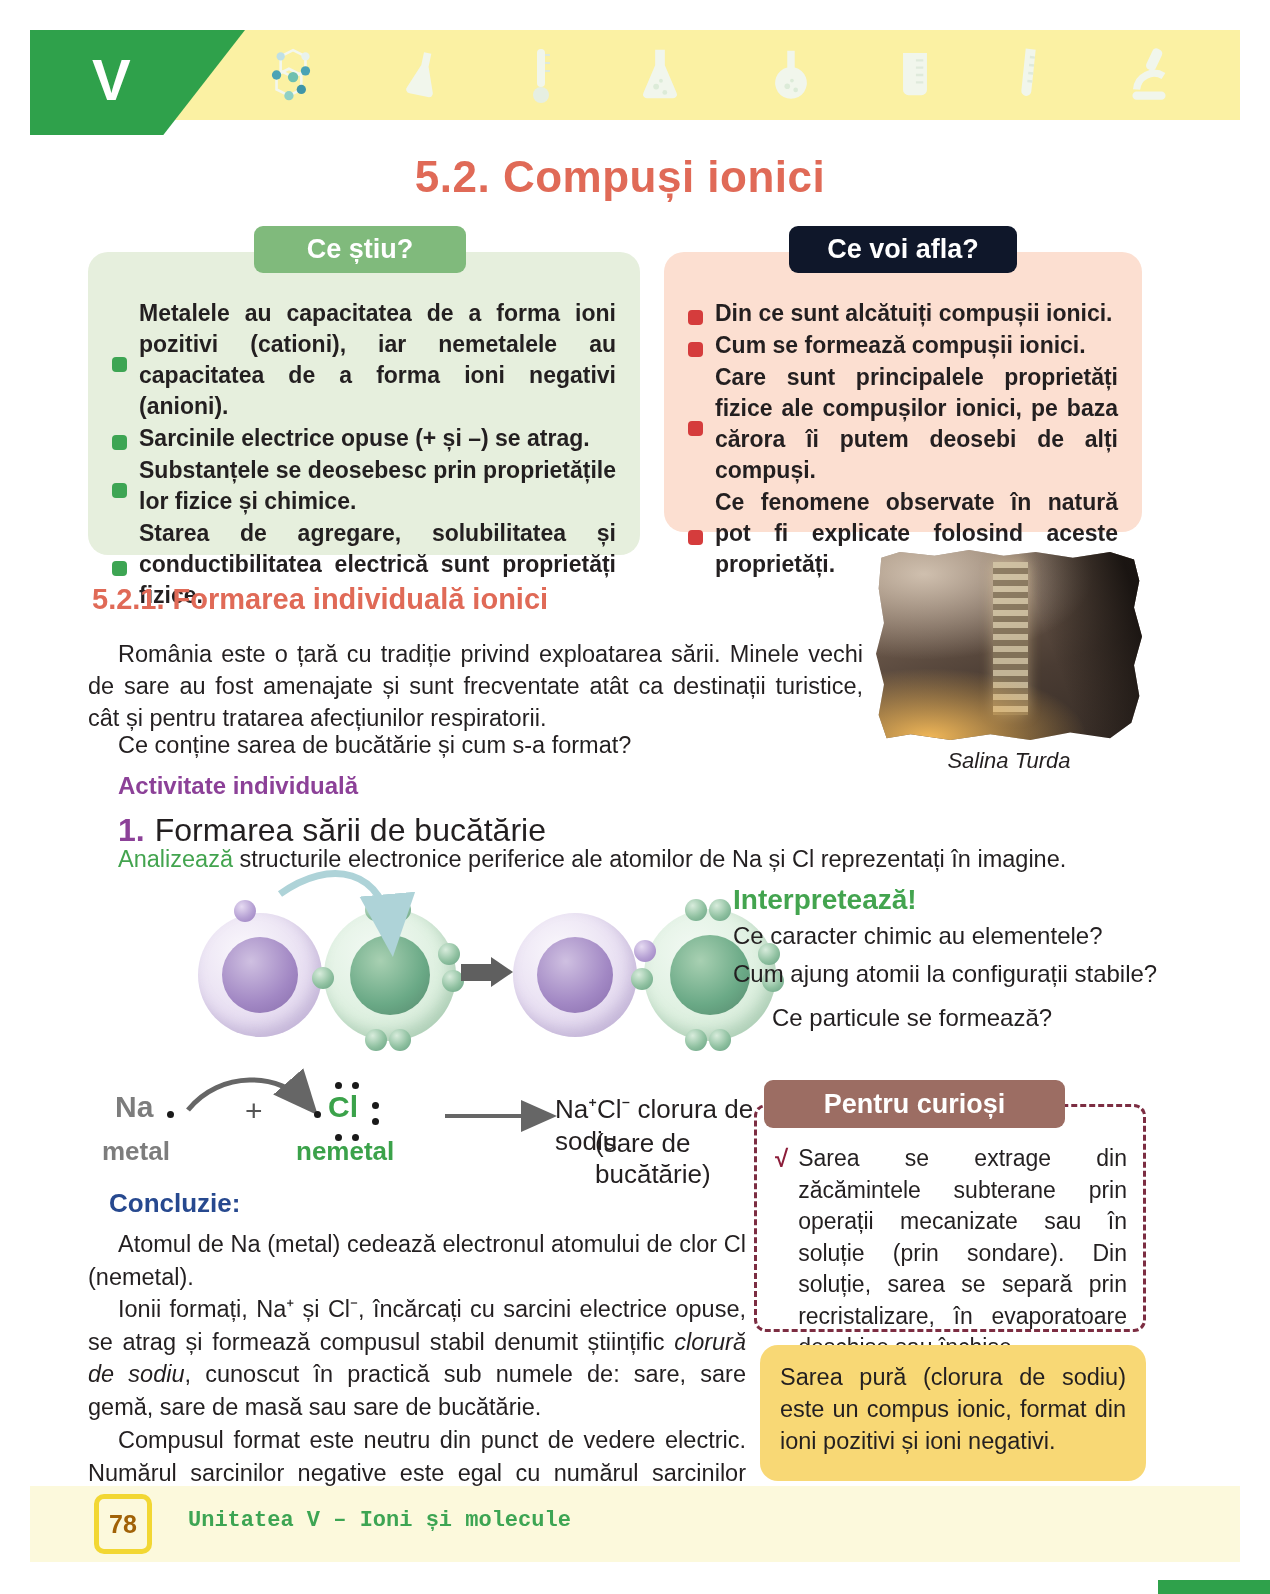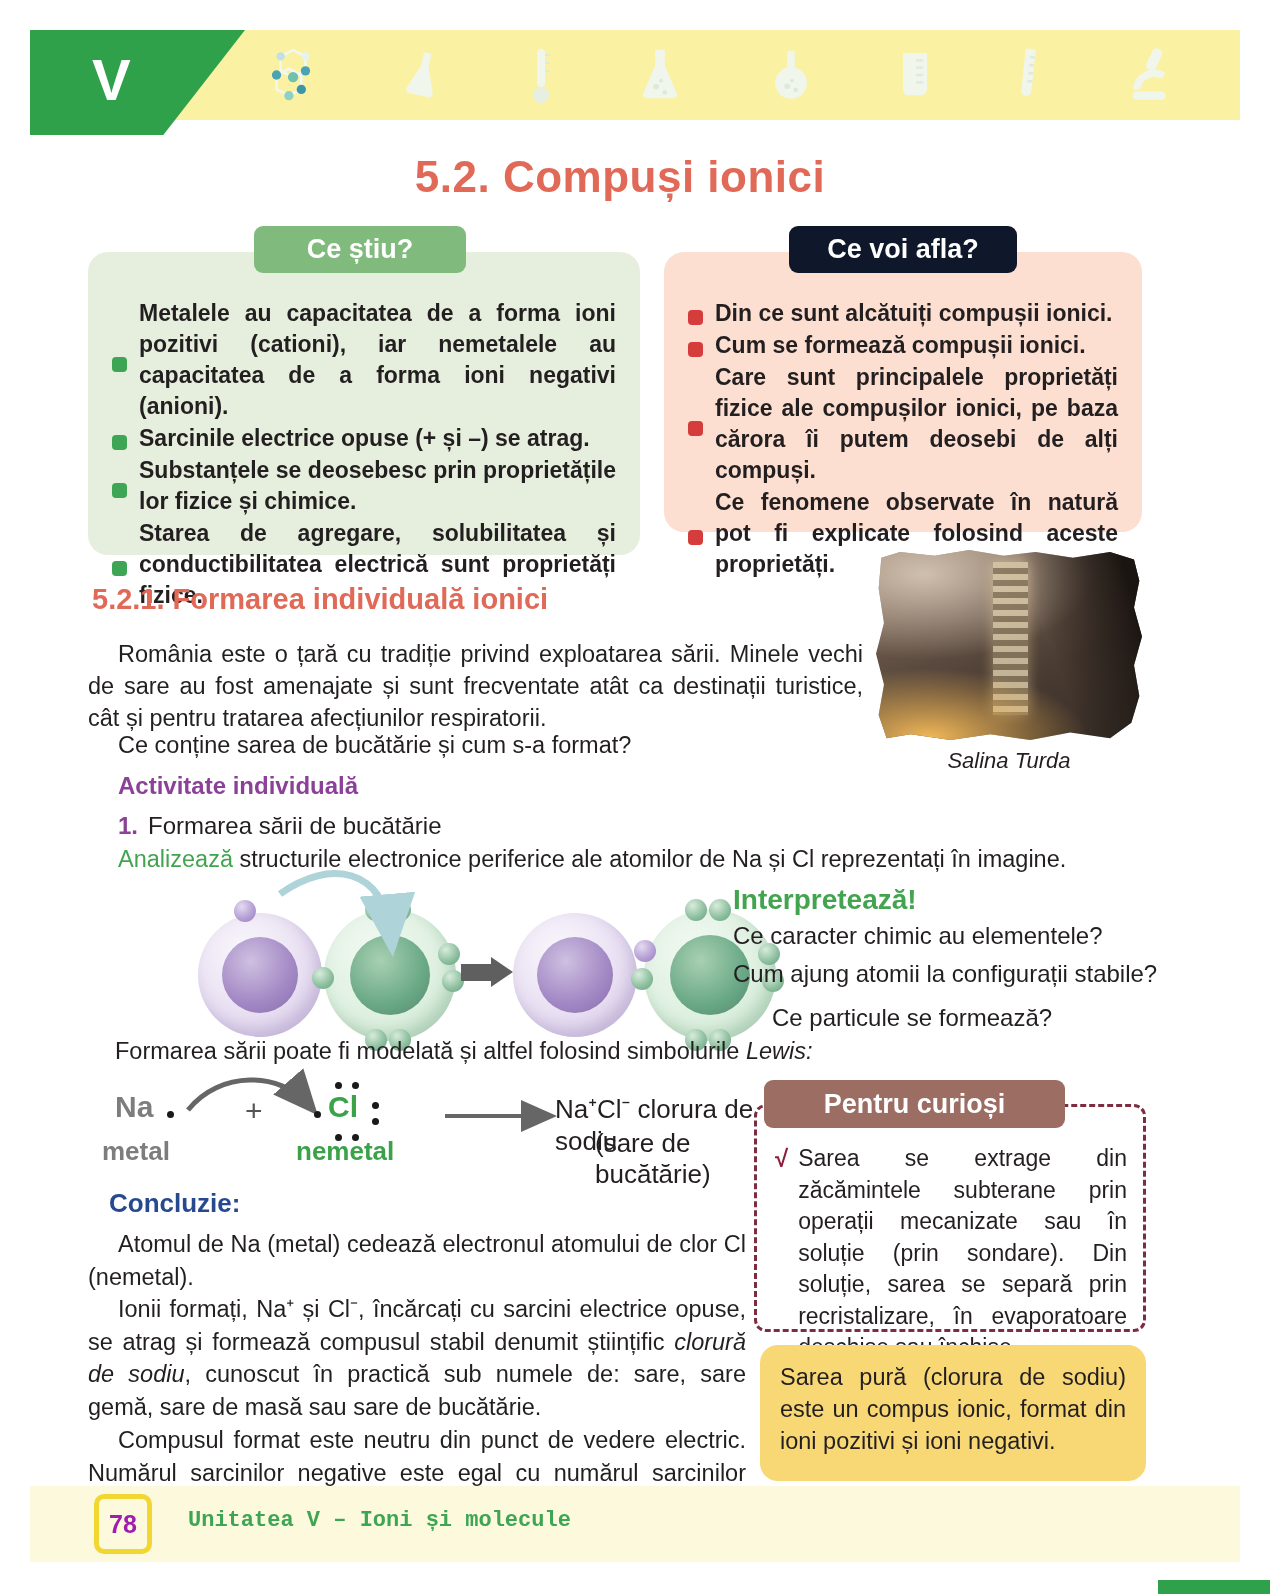--- a/index.html
+++ b/index.html
@@ -53,21 +53,21 @@
   .ph-tower{left:44%;top:6%;width:13%;height:80%;
             background:repeating-linear-gradient(180deg,#d8c9a8 0 6px,#8a7a5f 6px 12px);
             opacity:.85;box-shadow:0 0 14px rgba(255,230,170,.5);}
   .ph-glow{left:0;bottom:0;width:90%;height:45%;
            background:radial-gradient(ellipse at 22% 95%,rgba(250,190,90,.95),rgba(250,190,90,0) 60%);}
   .caption{position:absolute;left:876px;top:748px;width:266px;text-align:center;
            font-size:22px;font-style:italic;margin:0;}
 
   
   .act-title{position:absolute;left:118px;top:772px;margin:0;font-size:24px;font-weight:800;color:#8c4198;}
-  .act-item{position:absolute;left:118px;top:812px;margin:0;font-size:24px;}
+  .act-item{position:absolute;left:118px;top:812px;margin:0;font-size:32px;}
   .act-num{color:#8c4198;font-weight:800;margin-right:10px;}
   .analyze{position:absolute;left:118px;top:846px;margin:0;font-size:23.5px;width:960px;}
   .green-word{color:#43a44f;}
 
   
   .atoms{position:absolute;left:95px;top:880px;width:680px;height:175px;}
   .shell{position:absolute;border-radius:50%;}
   .na-shell{width:124px;height:124px;
             background:radial-gradient(circle at 38% 32%,#faf8fc,#e8dff2 55%,#d5c8e6);
             box-shadow:inset -6px -8px 14px rgba(150,130,180,.35);}
@@ -139,21 +139,21 @@
 
   
   .note{position:absolute;left:760px;top:1345px;width:386px;height:136px;box-sizing:border-box;
         background:#f8d875;border-radius:18px;padding:16px 20px;}
   .note p{margin:0;font-size:23.5px;line-height:32px;text-align:justify;}
 
   
   .footer{position:absolute;left:30px;top:1486px;width:1210px;height:76px;background:#fcf9dc;}
   .pagenum{position:absolute;left:64px;top:8px;width:48px;height:50px;border:5px solid #f2d733;
            border-radius:10px;display:flex;align-items:center;justify-content:center;
-           font-size:25px;font-weight:800;color:#a21caf;background:#fcf9dc;}
+           font-size:25px;font-weight:800;color:#a16207;background:#fcf9dc;}
   .unitlbl{position:absolute;left:158px;top:22px;font-size:22px;font-weight:800;color:#3da553;font-family:Liberation Mono, monospace;}
   .edge-accent{position:absolute;left:1158px;top:1580px;width:112px;height:14px;background:#2fa14b;}
 </style>
 </head>
 <body>
 
 <div class="page">
 
   <div class="band">
     <div class="band-icons">
@@ -341,21 +341,20 @@
       <div class="e ep cL2p"></div>
       <div class="e eg cL2g"></div>
     </div>
   </div>
 
   <h3 class="interp-title">Interpretează!</h3>
   <p class="q0">Ce caracter chimic au elementele?</p>
   <p class="q1">Cum ajung atomii la configurații stabile?</p>
   <p class="q2">Ce particule se formează?</p>
 
-  <p class="lewis-intro"><span>Formarea sării poate fi modelată și altfel folosind simbolurile </span><i>Lewis:</i></p>
 
   <div class="lewis">
     <svg width="680" height="110">
       <defs>
         <marker id="ahg" markerWidth="10" markerHeight="10" refX="6" refY="4" orient="auto">
           <path d="M0,0 L9,4 L0,8 z" fill="#666"></path>
         </marker>
       </defs>
       <path d="M88,32 C120,-8 180,-6 208,26" stroke="#666" stroke-width="5" fill="none" marker-end="url(#ahg)"></path>
       <path d="M345,38 L445,38" stroke="#666" stroke-width="4" fill="none" marker-end="url(#ahg)"></path>

